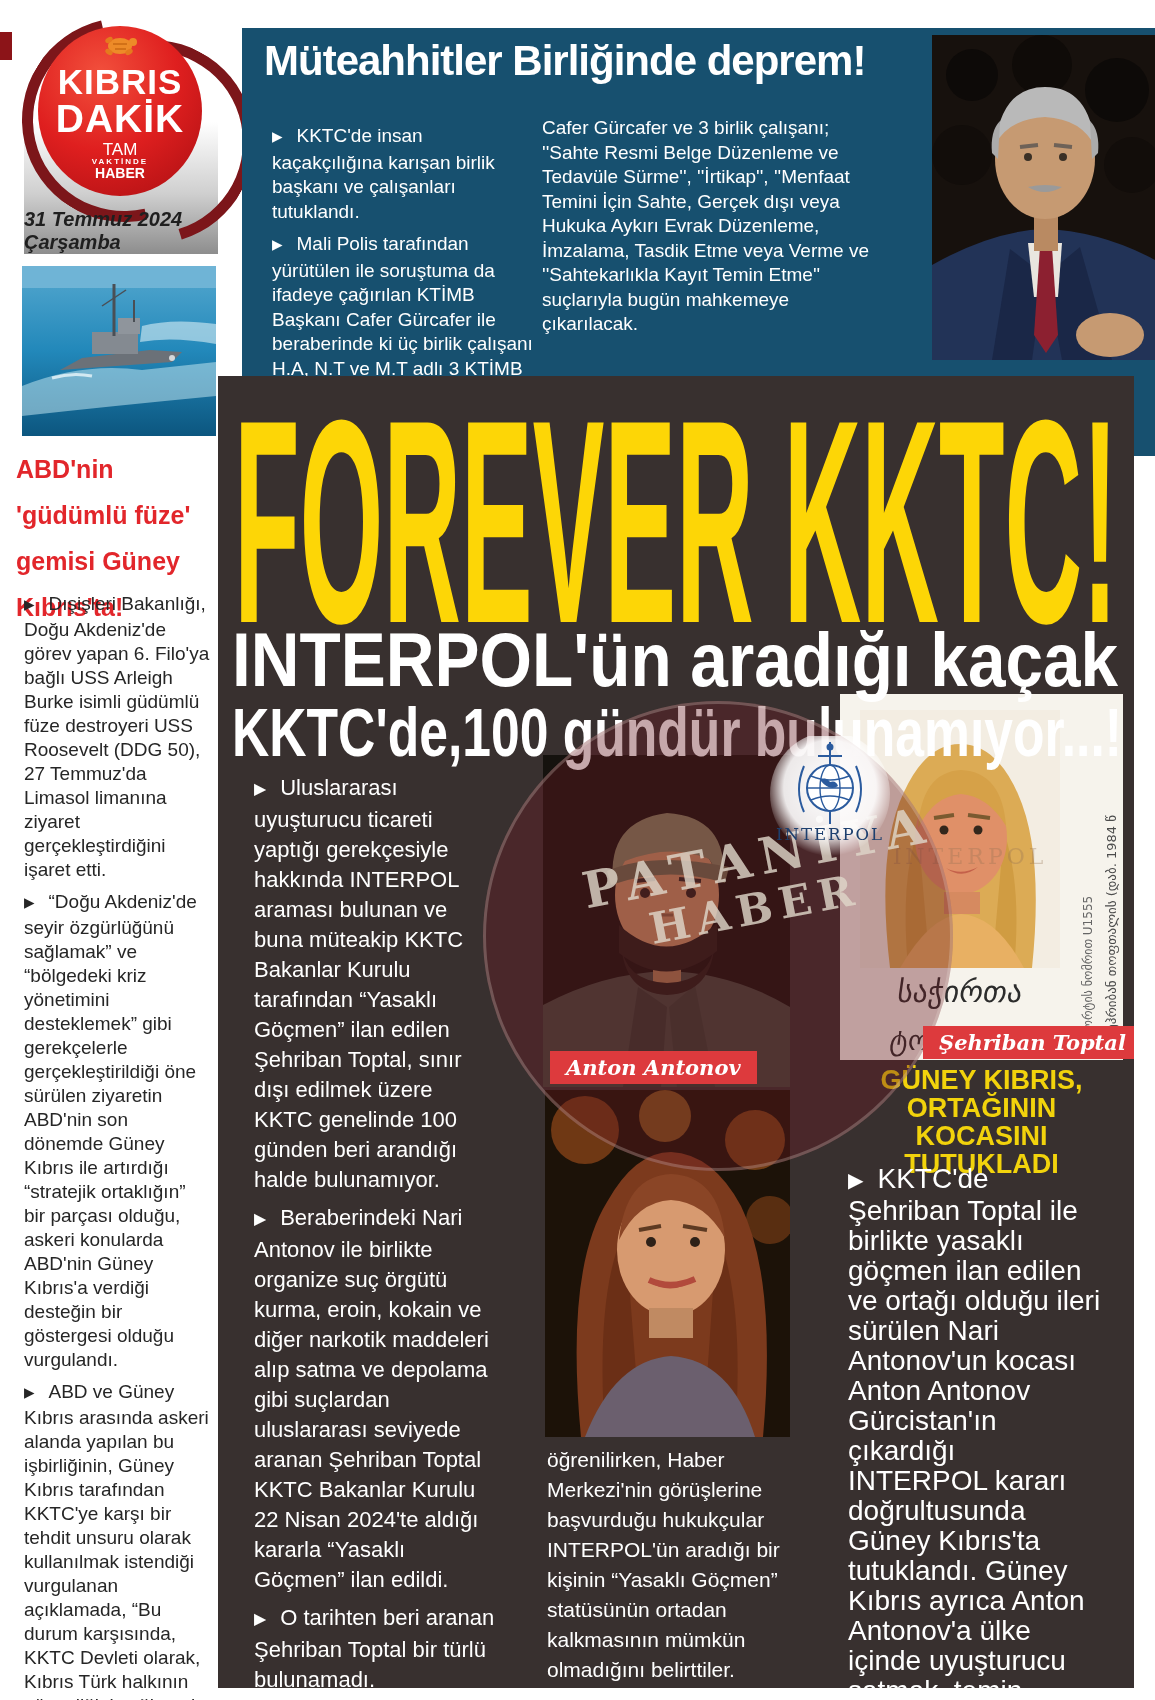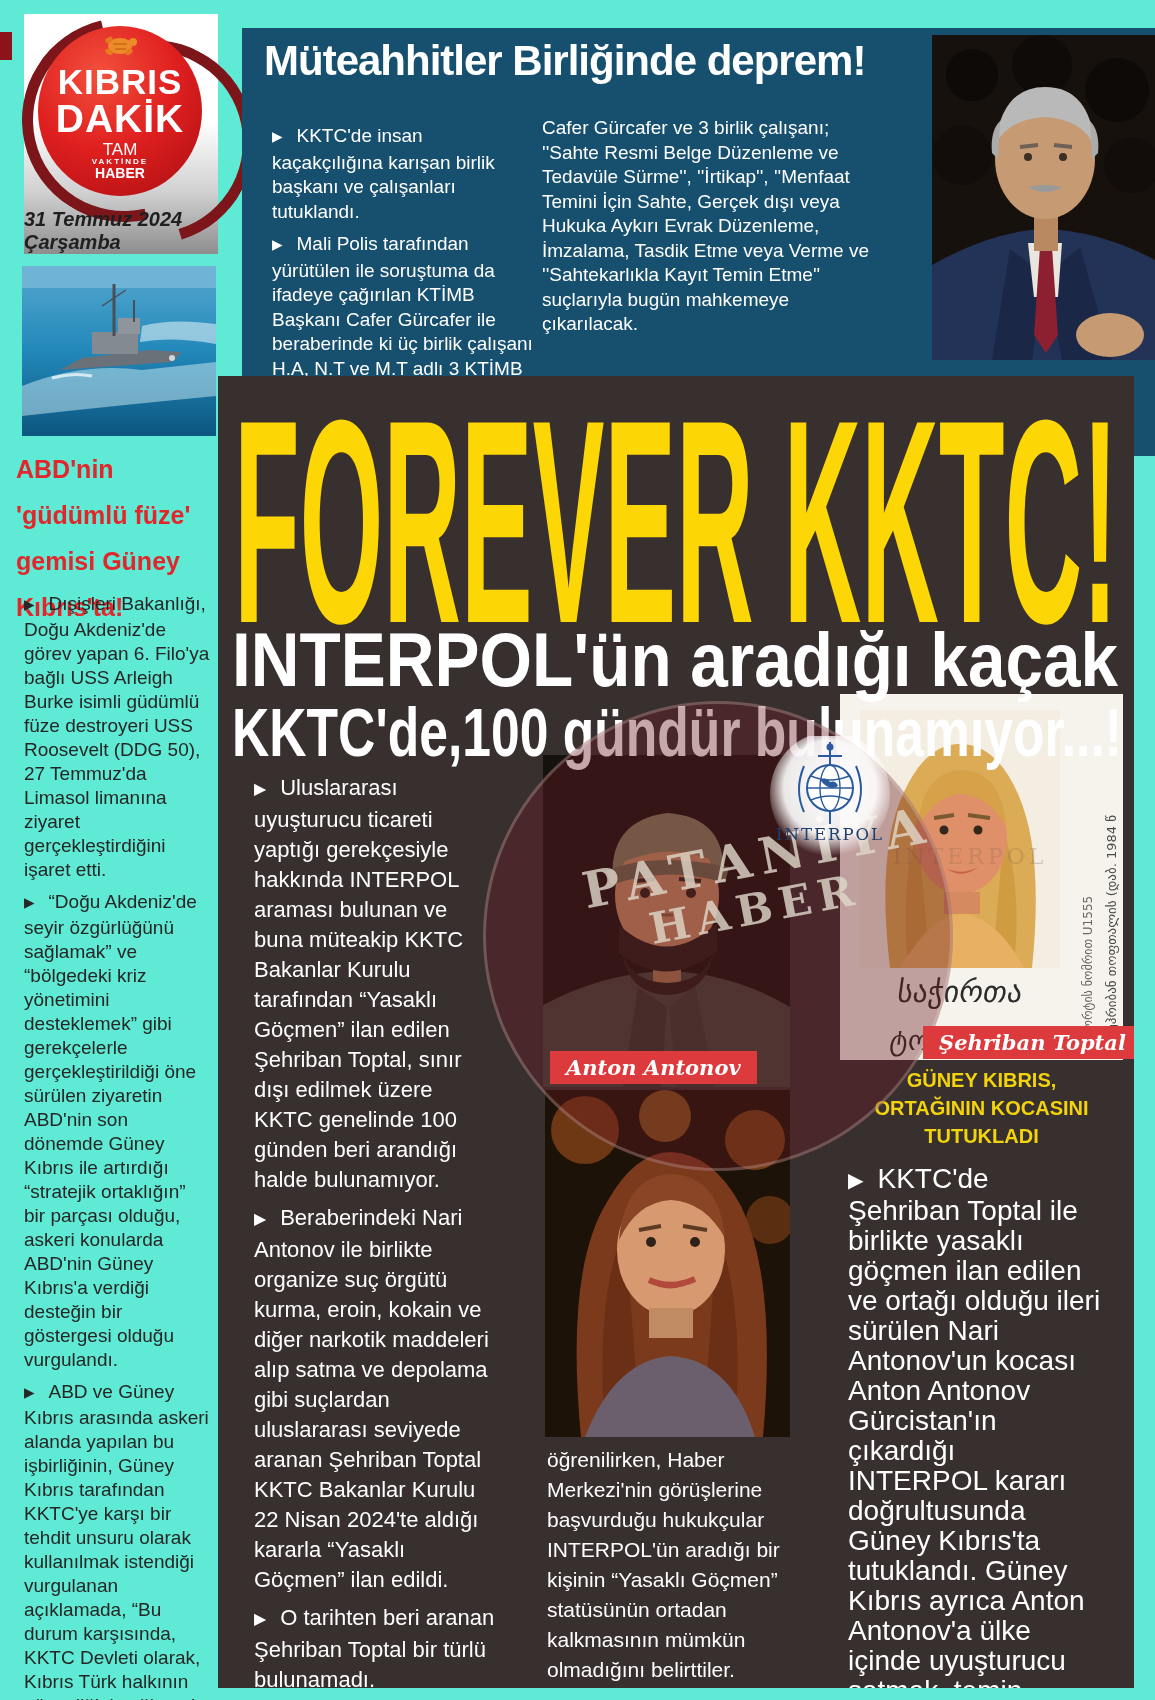--- a/index.html
+++ b/index.html
@@ -1,16 +1,16 @@
 <!DOCTYPE html>
 <html><head>
 <meta charset="utf-8">
 <style>
   html,body{margin:0;padding:0;background:#e8e8e8}
-  .page{position:relative;width:1155px;height:1700px;background:#5eead4;overflow:hidden;
+  .page{position:relative;width:1155px;height:1700px;background:#ffffff;overflow:hidden;
         font-family:"Liberation Sans",sans-serif;margin:0 auto}
   .abs{position:absolute}
   
   .corner-mark{left:0;top:32px;width:12px;height:28px;background:#8c1418}
   .masthead{left:24px;top:14px;width:194px;height:240px;
             background:linear-gradient(#ffffff 0%,#ffffff 45%,#cfcfcf 75%,#8d8d8d 100%);overflow:visible}
   .arc{position:absolute;border:11px solid transparent;border-radius:50%}
   .arc-a{left:-2px;top:4px;width:182px;height:182px;border-left-color:#7c161a;border-bottom-color:#7c161a;transform:rotate(32deg)}
   .arc-b{left:26px;top:26px;width:182px;height:182px;border-right-color:#7c161a;border-top-color:#7c161a;transform:rotate(28deg)}
   .logo-circle{position:absolute;left:14px;top:12px;width:164px;height:170px;border-radius:50%;
@@ -53,21 +53,21 @@
             font-family:"DejaVu Sans",sans-serif;color:#4c4c4c;overflow:hidden}
   .geo-v1{right:4px;font-size:13px}
   .geo-v2{right:28px;font-size:12px;color:#666}
   .geo-bottom{position:absolute;left:0;top:280px;width:240px;text-align:center;
               font-family:"DejaVu Sans",sans-serif;font-size:30px;color:#2c2c2c;transform:skewX(-8deg)}
   .geo-bottom2{top:330px;font-size:28px}
   .card-wm{position:absolute;left:30px;top:150px;width:200px;text-align:center;font-size:22px;letter-spacing:4px;
            color:rgba(150,115,85,0.33);font-family:"DejaVu Serif",serif}
   .interpol{position:absolute;left:552px;top:360px;width:120px;height:124px;z-index:6}
   .side-head{position:absolute;left:622px;top:690px;width:283px;text-align:center;color:#f2d30c;
-             font-weight:bold;font-size:20px;line-height:28px;z-index:3}
+             font-weight:bold;font-size:27px;line-height:28px;z-index:3}
   .side-art{position:absolute;left:622px;top:780px;width:270px;font-size:28px;line-height:30px;z-index:3}
   
   .wm-circle{position:absolute;left:265px;top:325px;width:470px;height:470px;border-radius:50%;
              background:rgba(104,25,33,0.38);z-index:4;box-shadow:inset 0 0 0 3px rgba(235,225,215,0.25)}
   .wm-text{position:absolute;font-family:"DejaVu Serif",serif;font-weight:bold;color:rgba(222,213,200,0.82);z-index:5}
   .wm-t1{left:362px;top:452px;font-size:50px;letter-spacing:9px;transform:rotate(-11deg)}
   .wm-t2{left:430px;top:508px;font-size:43px;letter-spacing:7px;transform:rotate(-11deg)}
 </style>
 </head>
 <body>

